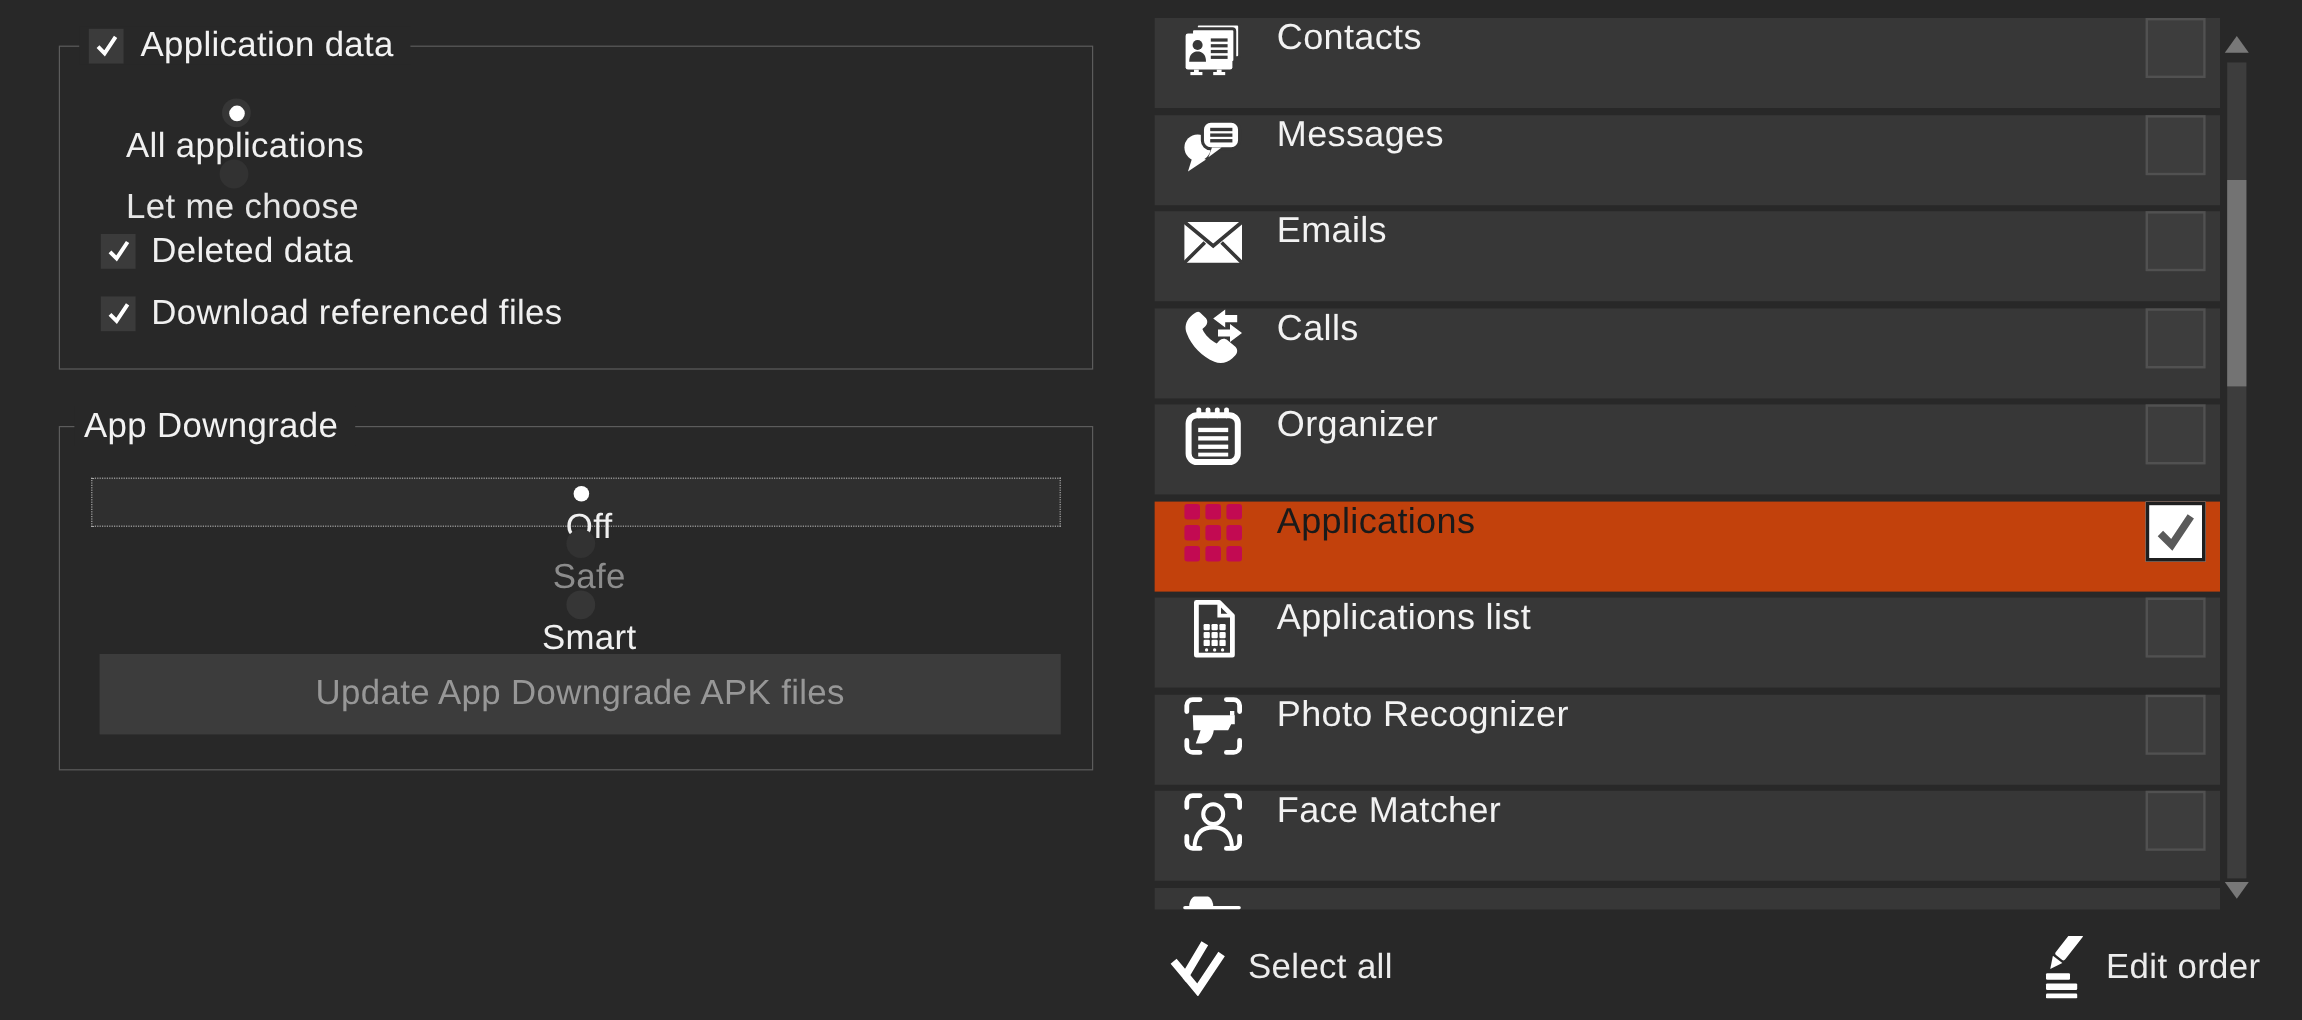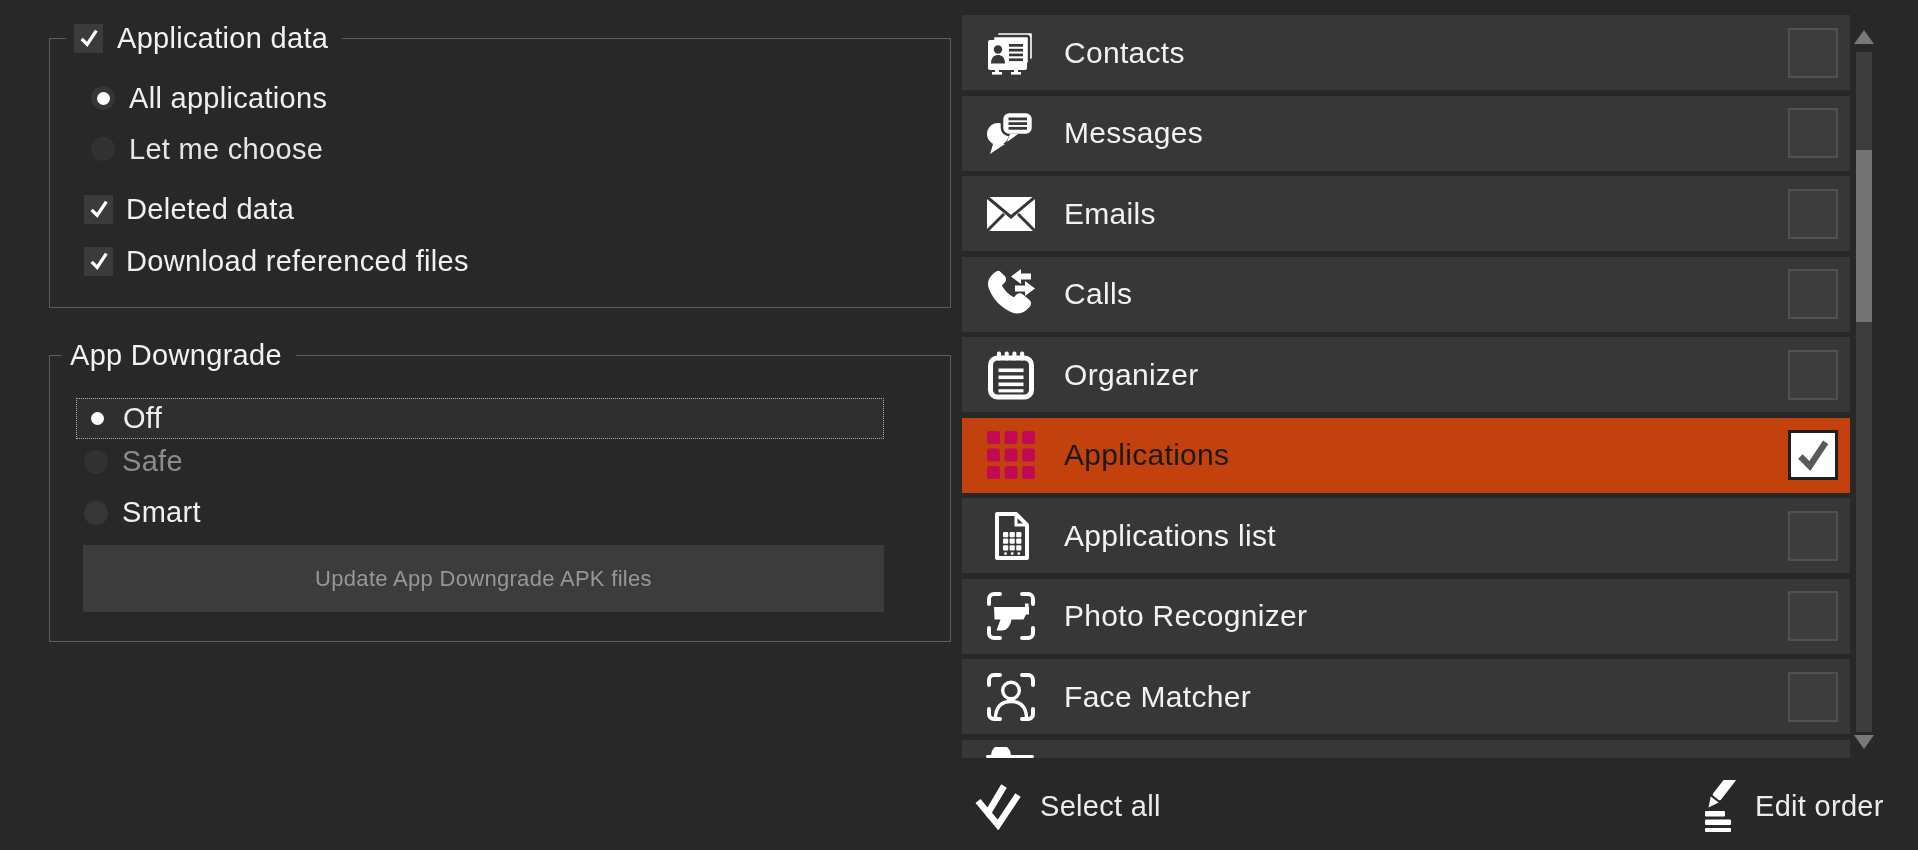--- a/index.html
+++ b/index.html
@@ -7,21 +7,21 @@
     width:1918px;height:850px;position:relative;overflow:hidden;
     background:#282828;
     font-family:"Liberation Sans","DejaVu Sans",sans-serif;
     font-weight:300;
     color:#F0F0F0;
     -webkit-font-smoothing:antialiased;
   }
 
   
   .groupbox{
-    position:absolute;border:1px solid #5c5c5c;background:transparent;padding-left:40px;
+    position:absolute;border:1px solid #5c5c5c;background:transparent;
   }
   .gb-legend{
     position:absolute;top:-17px;left:16px;background:#282828;
     display:flex;align-items:center;padding:0 14px 0 8px;height:32px;
   }
   .gb-label{font-size:29px;letter-spacing:.3px;color:#F2F2F2;white-space:nowrap;}
 
   
   .cbx{
     width:29px;height:29px;background:#3b3b3b;display:inline-flex;
@@ -29,49 +29,49 @@
   }
   .cbx svg{width:22px;height:22px;display:none;}
   .cbx.on svg{display:block;}
   .legend-cbx{margin-right:14px;}
 
   .check-row{position:absolute;display:flex;align-items:center;left:34px;height:34px;}
   .check-row .cbx{margin-right:13px;}
   .check-label{font-size:29px;letter-spacing:.3px;white-space:nowrap;}
 
   
-  .radio-row{position:absolute;display:flex;align-items:center;height:32px;}
+  .radio-row{position:absolute;display:flex;align-items:center;height:32px;flex-direction:column;}
   .radio{
     width:24px;height:24px;border-radius:50%;background:#363636;
     display:inline-flex;align-items:center;justify-content:center;flex:0 0 auto;
   }
   .radio .dot{width:13px;height:13px;border-radius:50%;background:#fff;display:none;}
   .radio-row.sel .radio .dot{display:block;}
   .radio-row.dis .radio{background:#323232;}
   .radio-label{font-size:29px;letter-spacing:.3px;margin-left:14px;white-space:nowrap;}
   .radio-row.dis .radio-label{color:#8C8C8C;}
 
   
   .dg-row{position:absolute;left:26px;width:808px;height:41px;display:flex;align-items:center;padding-left:8px;box-sizing:border-box;}
   .dg-row.focused{border:1px dotted #a9a9a9;background:#2f2f2f;}
 
   .big-button{
     position:absolute;background:#3c3c3c;border:none;
     display:flex;align-items:center;justify-content:center;
-    font-size:22px;letter-spacing:.3px;color:#979797;
+    font-size:29px;letter-spacing:.3px;color:#979797;
     font-family:inherit;font-weight:300;
   }
 
   
   .list{
     position:absolute;left:962px;top:15px;width:888px;height:743px;
     display:flex;flex-direction:column;gap:5.5px;overflow:hidden;
   }
   .list-row{
-    flex:0 0 75px;background:#373737;display:flex;align-items:center;
+    flex:0 0 75px;background:#373737;display:flex;
     padding-left:23px;box-sizing:border-box;
   }
   .list-row.partial{flex:0 0 75px;}
   .row-icon{width:52px;height:52px;flex:0 0 auto;display:flex;align-items:center;justify-content:center;}
   .row-icon svg{width:52px;height:52px;}
   .row-label{font-size:30px;letter-spacing:.3px;margin-left:27px;color:#F2F2F2;white-space:nowrap;}
   .row-cb{
     margin-left:auto;margin-right:12px;width:50px;height:50px;box-sizing:border-box;
     background:#3d3d3d;border:2px solid #515151;flex:0 0 auto;
     display:flex;align-items:center;justify-content:center;color:#5a5a5a;

